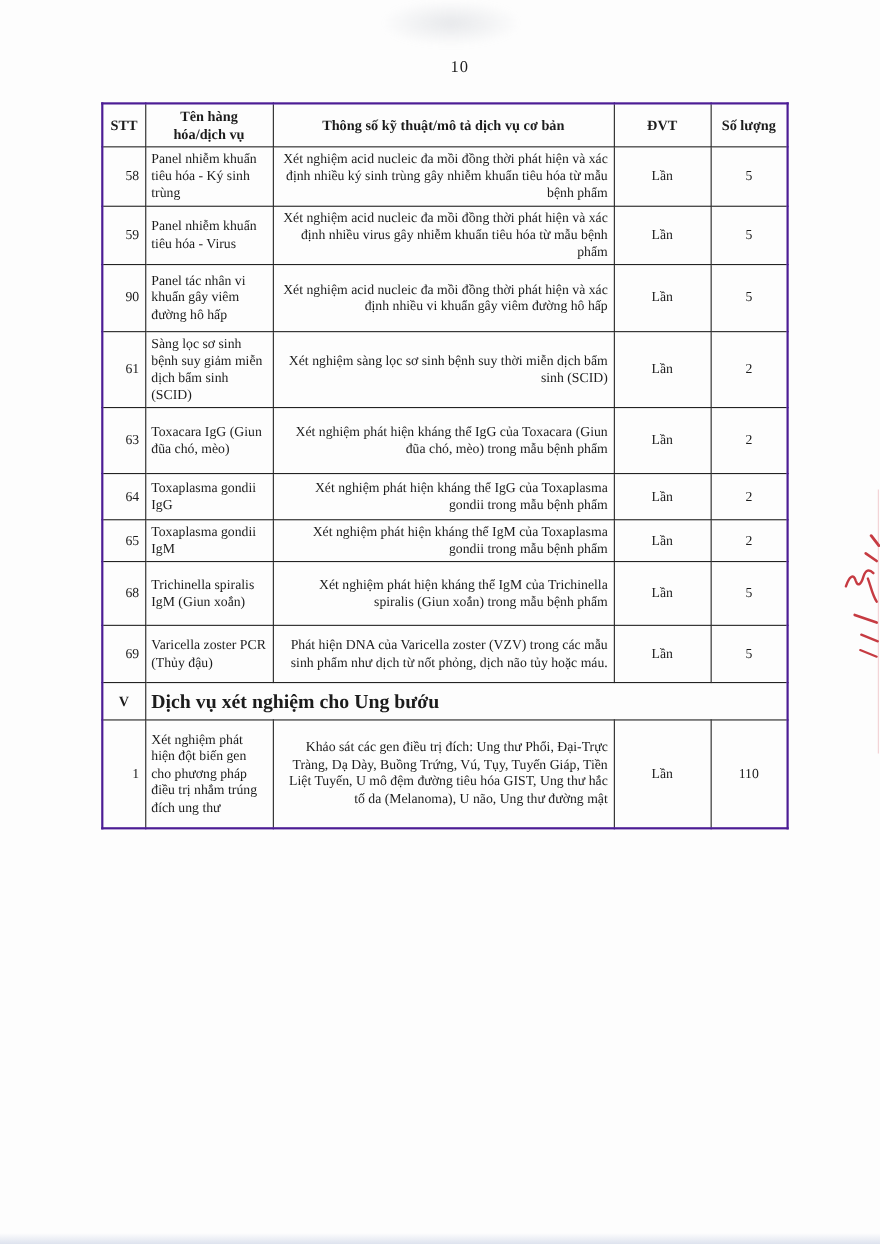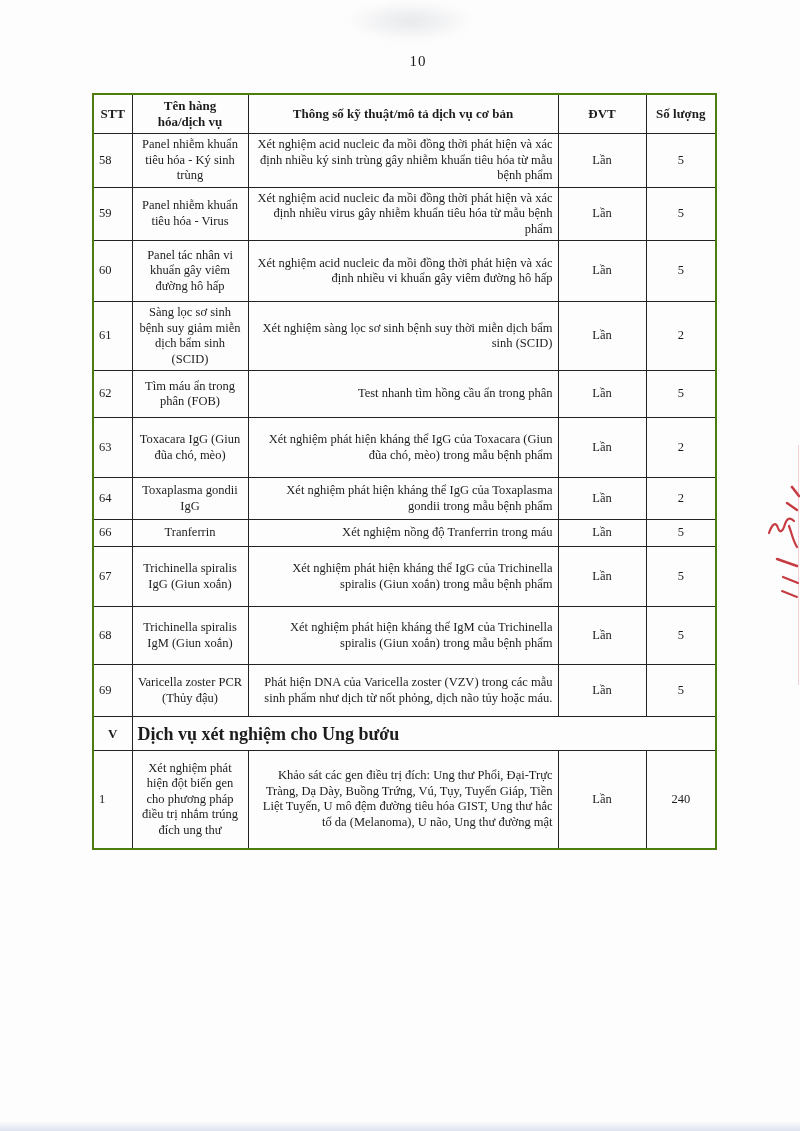--- a/index.html
+++ b/index.html
@@ -27,25 +27,25 @@
     position:absolute;left:92px;top:93px;width:623px;
     border-collapse:collapse;table-layout:fixed;
     font-size:12.5px;line-height:1.24;
   }
   table.doc td,table.doc th{
     border:1px solid #232323;
     vertical-align:middle;
     padding:3px 5px;
     overflow:hidden;
   }
-  table.doc{border:2px solid #4d7c0f;font-family:Liberation Serif, serif;}
+  table.doc{border:2px solid #4c1d95;font-family:Liberation Serif, serif;}
   th{font-weight:bold;font-size:13px;text-align:center;padding:4px 2px;}
   .th-name{white-space:pre-line;}
-  .c-stt{text-align:left;}
-  .c-name{text-align:center;padding-left:6px;}
+  .c-stt{text-align:right;}
+  .c-name{text-align:left;padding-left:6px;}
   .c-desc{text-align:right;padding-left:7px;padding-right:7px;}
   .c-unit{text-align:center;}
   .c-qty{text-align:center;}
   .section-stt{text-align:center;font-weight:bold;font-size:13px;}
   .section-title{font-weight:bold;font-size:18px;text-align:left;padding-left:9px;}
   svg.redmarks{position:absolute;left:760px;top:470px;pointer-events:none;}
   .ink-red{stroke:#c63b42;fill:none;stroke-linecap:round;}
   .edge-line{
     position:absolute;left:798px;top:445px;width:1px;height:240px;
     background:rgba(215,95,105,0.28);pointer-events:none;
@@ -83,67 +83,53 @@
     <td class="c-qty">5</td>
   </tr>
   <tr style="height:53px">
     <td class="c-stt">59</td>
     <td class="c-name">Panel nhiễm khuẩn tiêu hóa - Virus</td>
     <td class="c-desc">Xét nghiệm acid nucleic đa mồi đồng thời phát hiện và xác định nhiều virus gây nhiễm khuẩn tiêu hóa từ mẫu bệnh phẩm</td>
     <td class="c-unit">Lần</td>
     <td class="c-qty">5</td>
   </tr>
   <tr style="height:61px">
-    <td class="c-stt">60</td>
+    <td class="c-stt">90</td>
     <td class="c-name">Panel tác nhân vi khuẩn gây viêm đường hô hấp</td>
     <td class="c-desc">Xét nghiệm acid nucleic đa mồi đồng thời phát hiện và xác định nhiều vi khuẩn gây viêm đường hô hấp</td>
     <td class="c-unit">Lần</td>
     <td class="c-qty">5</td>
   </tr>
   <tr style="height:60px">
     <td class="c-stt">61</td>
     <td class="c-name">Sàng lọc sơ sinh bệnh suy giảm miễn dịch bẩm sinh (SCID)</td>
     <td class="c-desc">Xét nghiệm sàng lọc sơ sinh bệnh suy thời miễn dịch bẩm sinh (SCID)</td>
     <td class="c-unit">Lần</td>
     <td class="c-qty">2</td>
-  </tr>
-  <tr style="height:47px">
-    <td class="c-stt">62</td>
-    <td class="c-name">Tìm máu ẩn trong phân (FOB)</td>
-    <td class="c-desc">Test nhanh tìm hồng cầu ẩn trong phân</td>
-    <td class="c-unit">Lần</td>
-    <td class="c-qty">5</td>
   </tr>
   <tr style="height:60px">
     <td class="c-stt">63</td>
     <td class="c-name">Toxacara IgG (Giun đũa chó, mèo)</td>
     <td class="c-desc">Xét nghiệm phát hiện kháng thể IgG của Toxacara (Giun đũa chó, mèo) trong mẫu bệnh phẩm</td>
     <td class="c-unit">Lần</td>
     <td class="c-qty">2</td>
   </tr>
   <tr style="height:42px">
     <td class="c-stt">64</td>
     <td class="c-name">Toxaplasma gondii IgG</td>
     <td class="c-desc">Xét nghiệm phát hiện kháng thể IgG của Toxaplasma gondii trong mẫu bệnh phẩm</td>
     <td class="c-unit">Lần</td>
     <td class="c-qty">2</td>
   </tr>
-  <tr style="height:27px">
-    <td class="c-stt">66</td>
-    <td class="c-name">Tranferrin</td>
-    <td class="c-desc">Xét nghiệm nồng độ Tranferrin trong máu</td>
+  <tr style="height:38px">
+    <td class="c-stt">65</td>
+    <td class="c-name">Toxaplasma gondii IgM</td>
+    <td class="c-desc">Xét nghiệm phát hiện kháng thể IgM của Toxaplasma gondii trong mẫu bệnh phẩm</td>
     <td class="c-unit">Lần</td>
-    <td class="c-qty">5</td>
-  </tr>
-  <tr style="height:60px">
-    <td class="c-stt">67</td>
-    <td class="c-name">Trichinella spiralis IgG (Giun xoắn)</td>
-    <td class="c-desc">Xét nghiệm phát hiện kháng thể IgG của Trichinella spiralis (Giun xoắn) trong mẫu bệnh phẩm</td>
-    <td class="c-unit">Lần</td>
-    <td class="c-qty">5</td>
+    <td class="c-qty">2</td>
   </tr>
   <tr style="height:58px">
     <td class="c-stt">68</td>
     <td class="c-name">Trichinella spiralis IgM (Giun xoắn)</td>
     <td class="c-desc">Xét nghiệm phát hiện kháng thể IgM của Trichinella spiralis (Giun xoắn) trong mẫu bệnh phẩm</td>
     <td class="c-unit">Lần</td>
     <td class="c-qty">5</td>
   </tr>
   <tr style="height:52px">
     <td class="c-stt">69</td>
@@ -154,21 +140,21 @@
   </tr>
   <tr style="height:34px">
     <td class="section-stt">V</td>
     <td class="section-title" colspan="4">Dịch vụ xét nghiệm cho Ung bướu</td>
   </tr>
   <tr style="height:98px">
     <td class="c-stt">1</td>
     <td class="c-name">Xét nghiệm phát hiện đột biến gen cho phương pháp điều trị nhắm trúng đích ung thư</td>
     <td class="c-desc">Khảo sát các gen điều trị đích: Ung thư Phổi, Đại-Trực Tràng, Dạ Dày, Buồng Trứng, Vú, Tụy, Tuyến Giáp, Tiền Liệt Tuyến, U mô đệm đường tiêu hóa GIST, Ung thư hắc tố da (Melanoma), U não, Ung thư đường mật</td>
     <td class="c-unit">Lần</td>
-    <td class="c-qty">240</td>
+    <td class="c-qty">110</td>
   </tr>
 </tbody>
   </table>
 
 <svg class="redmarks" width="40" height="140" viewBox="0 0 40 140">
   <path class="ink-red" stroke-width="2.6" d="M32,17 L39,26"></path>
   <path class="ink-red" stroke-width="2.4" d="M27,33 L37,40"></path>
   <path class="ink-red" stroke-width="2.2" d="M9,63 c3,-9 7,-12 9,-5 c2,6 5,3 7,-4 c2,-6 5,-7 9,-3"></path>
   <path class="ink-red" stroke-width="2.2" d="M29,56 c3,8 4,15 8,21"></path>
   <path class="ink-red" stroke-width="2.4" d="M17,89 L37,96"></path>

